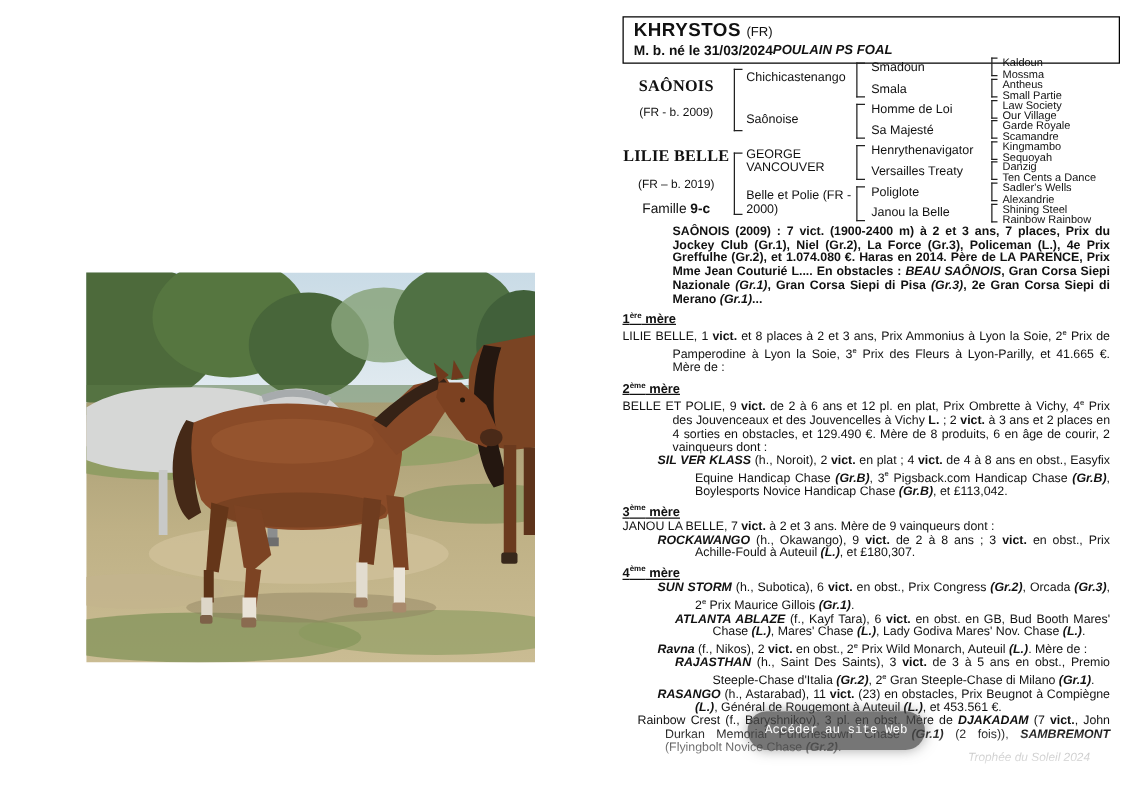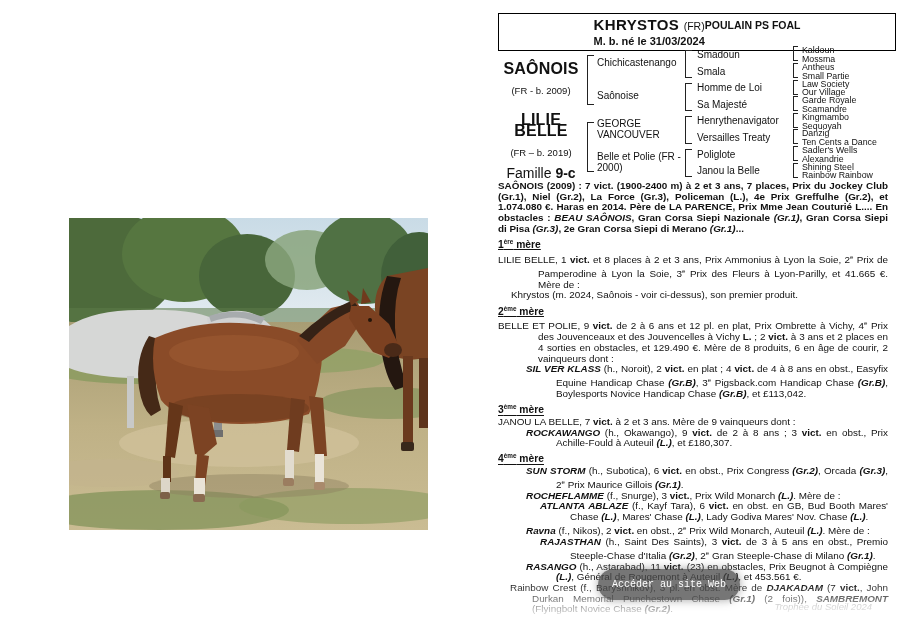--- a/index.html
+++ b/index.html
@@ -6,50 +6,50 @@
   #canvas{position:relative;width:900px;height:644px;background:#fff;overflow:hidden;
           font-family:"Liberation Sans","DejaVu Sans",sans-serif;color:#111;}
 
   
   #photo{position:absolute;left:69px;top:218px;width:359px;height:312px;}
 
   
   #page{position:absolute;left:487px;top:0;width:413px;height:644px;background:#fff;}
 
   #headerbox{position:absolute;left:11px;top:13px;right:4px;border:1.5px solid #000;
-             padding:2px 8px 3px 8px;display:flex;justify-content:center;}
+             padding:2px 8px 3px 8px;display:flex;justify-content:flex-start;}
   .h-title{font-size:15px;font-weight:700;letter-spacing:.4px;line-height:15px;}
   .h-country{font-size:10.5px;font-weight:400;letter-spacing:0;}
   .h-sub{font-size:11px;font-weight:700;margin-top:1px;}
-  .h-right{font-size:10.5px;font-weight:700;margin-top:3px;white-space:nowrap;}
+  .h-right{font-size:10.5px;font-weight:700;font-style:italic;margin-top:18px;white-space:nowrap;}
 
   
   #ped{position:absolute;left:8px;top:47px;width:399px;display:grid;
        grid-template-columns:92px 10px 88px 12px 96px 1fr;grid-auto-rows:16.6px;
        align-items:center;font-size:10px;line-height:10.5px;}
   .g1{grid-column:1;text-align:center;align-self:center;}
-  .g1 .nm{font-weight:700;font-size:16px;letter-spacing:.2px;}
+  .g1 .nm{font-weight:700;font-size:13px;letter-spacing:.2px;font-family:Liberation Serif, serif;}
   .g1 .or{font-size:9.5px;margin-top:12px;}
-  .fam{font-size:14px;margin-top:9px;}
+  .fam{font-size:11px;margin-top:9px;}
   .fam b{font-weight:700;}
   .brk{border:1.1px solid #222;border-right:none;width:6px;align-self:center;justify-self:start;}
   .bh50{height:48px;}
   .bh27{height:26px;}
   .g2{grid-column:3;line-height:10.8px;}
   .g3{grid-column:5;white-space:nowrap;}
   .g4{grid-column:6;display:flex;align-items:flex-start;}
   .g4 .mini{border:1px solid #222;border-right:none;width:4px;height:13px;margin-right:4px;flex:0 0 auto;}
   .g4 .stack{font-size:8.8px;line-height:8.9px;white-space:nowrap;}
 
   
   #sections{position:absolute;left:11px;top:181px;width:390px;font-size:9.9px;
             line-height:10.7px;text-align:justify;}
   .para{margin:0;}
   .hd{font-weight:700;text-decoration:underline;font-size:10.3px;margin:2.5px 0 .5px 0;text-align:left;}
-  .p-sire{font-weight:700;margin-bottom:1px;}
+  .p-sire{font-weight:700;margin-bottom:1px;margin-left:40px;}
   .hang40{padding-left:40px;text-indent:-40px;}
   .ind12{padding-left:13px;text-indent:0;}
   .sub1{padding-left:58px;text-indent:-30px;}
   .sub2{padding-left:72px;text-indent:-30px;}
   .rc{padding-left:34px;text-indent:-22px;}
   .b{font-weight:700;}
   .i{font-style:italic;}
   .sup{font-size:.62em;vertical-align:super;}
 
   
@@ -259,33 +259,31 @@
             <div>Rainbow Rainbow</div>
           </div>
         </div>
     </div>
 
     <div id="sections">
       <p class="para p-sire"><span>SAÔNOIS (2009) : 7 vict. (1900-2400 m) à 2 et 3 ans, 7 places, Prix du Jockey Club (Gr.1), Niel (Gr.2), La Force (Gr.3), Policeman (L.), 4e Prix Greffulhe (Gr.2), et 1.074.080 €. Haras en 2014. Père de LA PARENCE, Prix Mme Jean Couturié L.... En obstacles : </span><span class="i">BEAU SAÔNOIS</span><span>, Gran Corsa Siepi Nazionale </span><span class="i">(Gr.1)</span><span>, Gran Corsa Siepi di Pisa </span><span class="i">(Gr.3)</span><span>, 2e Gran Corsa Siepi di Merano </span><span class="i">(Gr.1)</span><span>...</span></p>
 
       <div class="hd"><span>1</span><span class="sup">ère</span><span> mère</span></div>
       <p class="para hang40"><span>LILIE BELLE, 1 </span><span class="b">vict.</span><span> et 8 places à 2 et 3 ans, Prix Ammonius à Lyon la Soie, 2</span><span class="sup">e</span><span> Prix de Pamperodine à Lyon la Soie, 3</span><span class="sup">e</span><span> Prix des Fleurs à Lyon-Parilly, et 41.665 €. Mère de :</span></p>
-      <p class="para ind12"><span>Khrystos (m. 2024, Saônois - voir ci-dessus), son premier produit.</span></p>
 
       <div class="hd"><span>2</span><span class="sup">ème</span><span> mère</span></div>
       <p class="para hang40"><span>BELLE ET POLIE, 9 </span><span class="b">vict.</span><span> de 2 à 6 ans et 12 pl. en plat, Prix Ombrette à Vichy, 4</span><span class="sup">e</span><span> Prix des Jouvenceaux et des Jouvencelles à Vichy </span><span class="b">L.</span><span> ; 2 </span><span class="b">vict.</span><span> à 3 ans et 2 places en 4 sorties en obstacles, et 129.490 €. Mère de 8 produits, 6 en âge de courir, 2 vainqueurs dont :</span></p>
       <p class="para sub1"><span class="b i">SIL VER KLASS</span><span> (h., Noroit), 2 </span><span class="b">vict.</span><span> en plat ; 4 </span><span class="b">vict.</span><span> de 4 à 8 ans en obst., Easyfix Equine Handicap Chase </span><span class="b i">(Gr.B)</span><span>, 3</span><span class="sup">e</span><span> Pigsback.com Handicap Chase </span><span class="b i">(Gr.B)</span><span>, Boylesports Novice Handicap Chase </span><span class="b i">(Gr.B)</span><span>, et £113,042.</span></p>
 
       <div class="hd"><span>3</span><span class="sup">ème</span><span> mère</span></div>
       <p class="para hang40"><span>JANOU LA BELLE, 7 </span><span class="b">vict.</span><span> à 2 et 3 ans. Mère de 9 vainqueurs dont :</span></p>
       <p class="para sub1"><span class="b i">ROCKAWANGO</span><span> (h., Okawango), 9 </span><span class="b">vict.</span><span> de 2 à 8 ans ; 3 </span><span class="b">vict.</span><span> en obst., Prix Achille-Fould à Auteuil </span><span class="b i">(L.)</span><span>, et £180,307.</span></p>
 
       <div class="hd"><span>4</span><span class="sup">ème</span><span> mère</span></div>
       <p class="para sub1"><span class="b i">SUN STORM</span><span> (h., Subotica), 6 </span><span class="b">vict.</span><span> en obst., Prix Congress </span><span class="b i">(Gr.2)</span><span>, Orcada </span><span class="b i">(Gr.3)</span><span>, 2</span><span class="sup">e</span><span> Prix Maurice Gillois </span><span class="b i">(Gr.1)</span><span>.</span></p>
-      <p class="para sub1"><span class="b i">ROCHEFLAMME</span><span> (f., Snurge), 3 </span><span class="b">vict.</span><span>, Prix Wild Monarch </span><span class="b i">(L.)</span><span>. Mère de :</span></p>
       <p class="para sub2"><span class="b i">ATLANTA ABLAZE</span><span> (f., Kayf Tara), 6 </span><span class="b">vict.</span><span> en obst. en GB, Bud Booth Mares' Chase </span><span class="b i">(L.)</span><span>, Mares' Chase </span><span class="b i">(L.)</span><span>, Lady Godiva Mares' Nov. Chase </span><span class="b i">(L.)</span><span>.</span></p>
       <p class="para sub1"><span class="b i">Ravna</span><span> (f., Nikos), 2 </span><span class="b">vict.</span><span> en obst., 2</span><span class="sup">e</span><span> Prix Wild Monarch, Auteuil </span><span class="b i">(L.)</span><span>. Mère de :</span></p>
       <p class="para sub2"><span class="b i">RAJASTHAN</span><span> (h., Saint Des Saints), 3 </span><span class="b">vict.</span><span> de 3 à 5 ans en obst., Premio Steeple-Chase d'Italia </span><span class="b i">(Gr.2)</span><span>, 2</span><span class="sup">e</span><span> Gran Steeple-Chase di Milano </span><span class="b i">(Gr.1)</span><span>.</span></p>
       <p class="para sub1"><span class="b i">RASANGO</span><span> (h., Astarabad), 11 </span><span class="b">vict.</span><span> (23) en obstacles, Prix Beugnot à Compiègne </span><span class="b i">(L.)</span><span>, Général de Rougemont à Auteuil </span><span class="b i">(L.)</span><span>, et 453.561 €.</span></p>
       <p class="para rc"><span>Rainbow Crest (f., Baryshnikov), 3 pl. en obst. Mère de </span><span class="b i">DJAKADAM</span><span> (7 </span><span class="b">vict.</span><span>, John Durkan Memorial Punchestown Chase </span><span class="b i">(Gr.1)</span><span> (2 fois)), </span><span class="b i">SAMBREMONT</span><span> (Flyingbolt Novice Chase </span><span class="b i">(Gr.2)</span><span>.</span></p>
     </div>
 
     <div id="footer-note">Trophée du Soleil 2024</div>
     <div id="fade"></div>
   </div>

